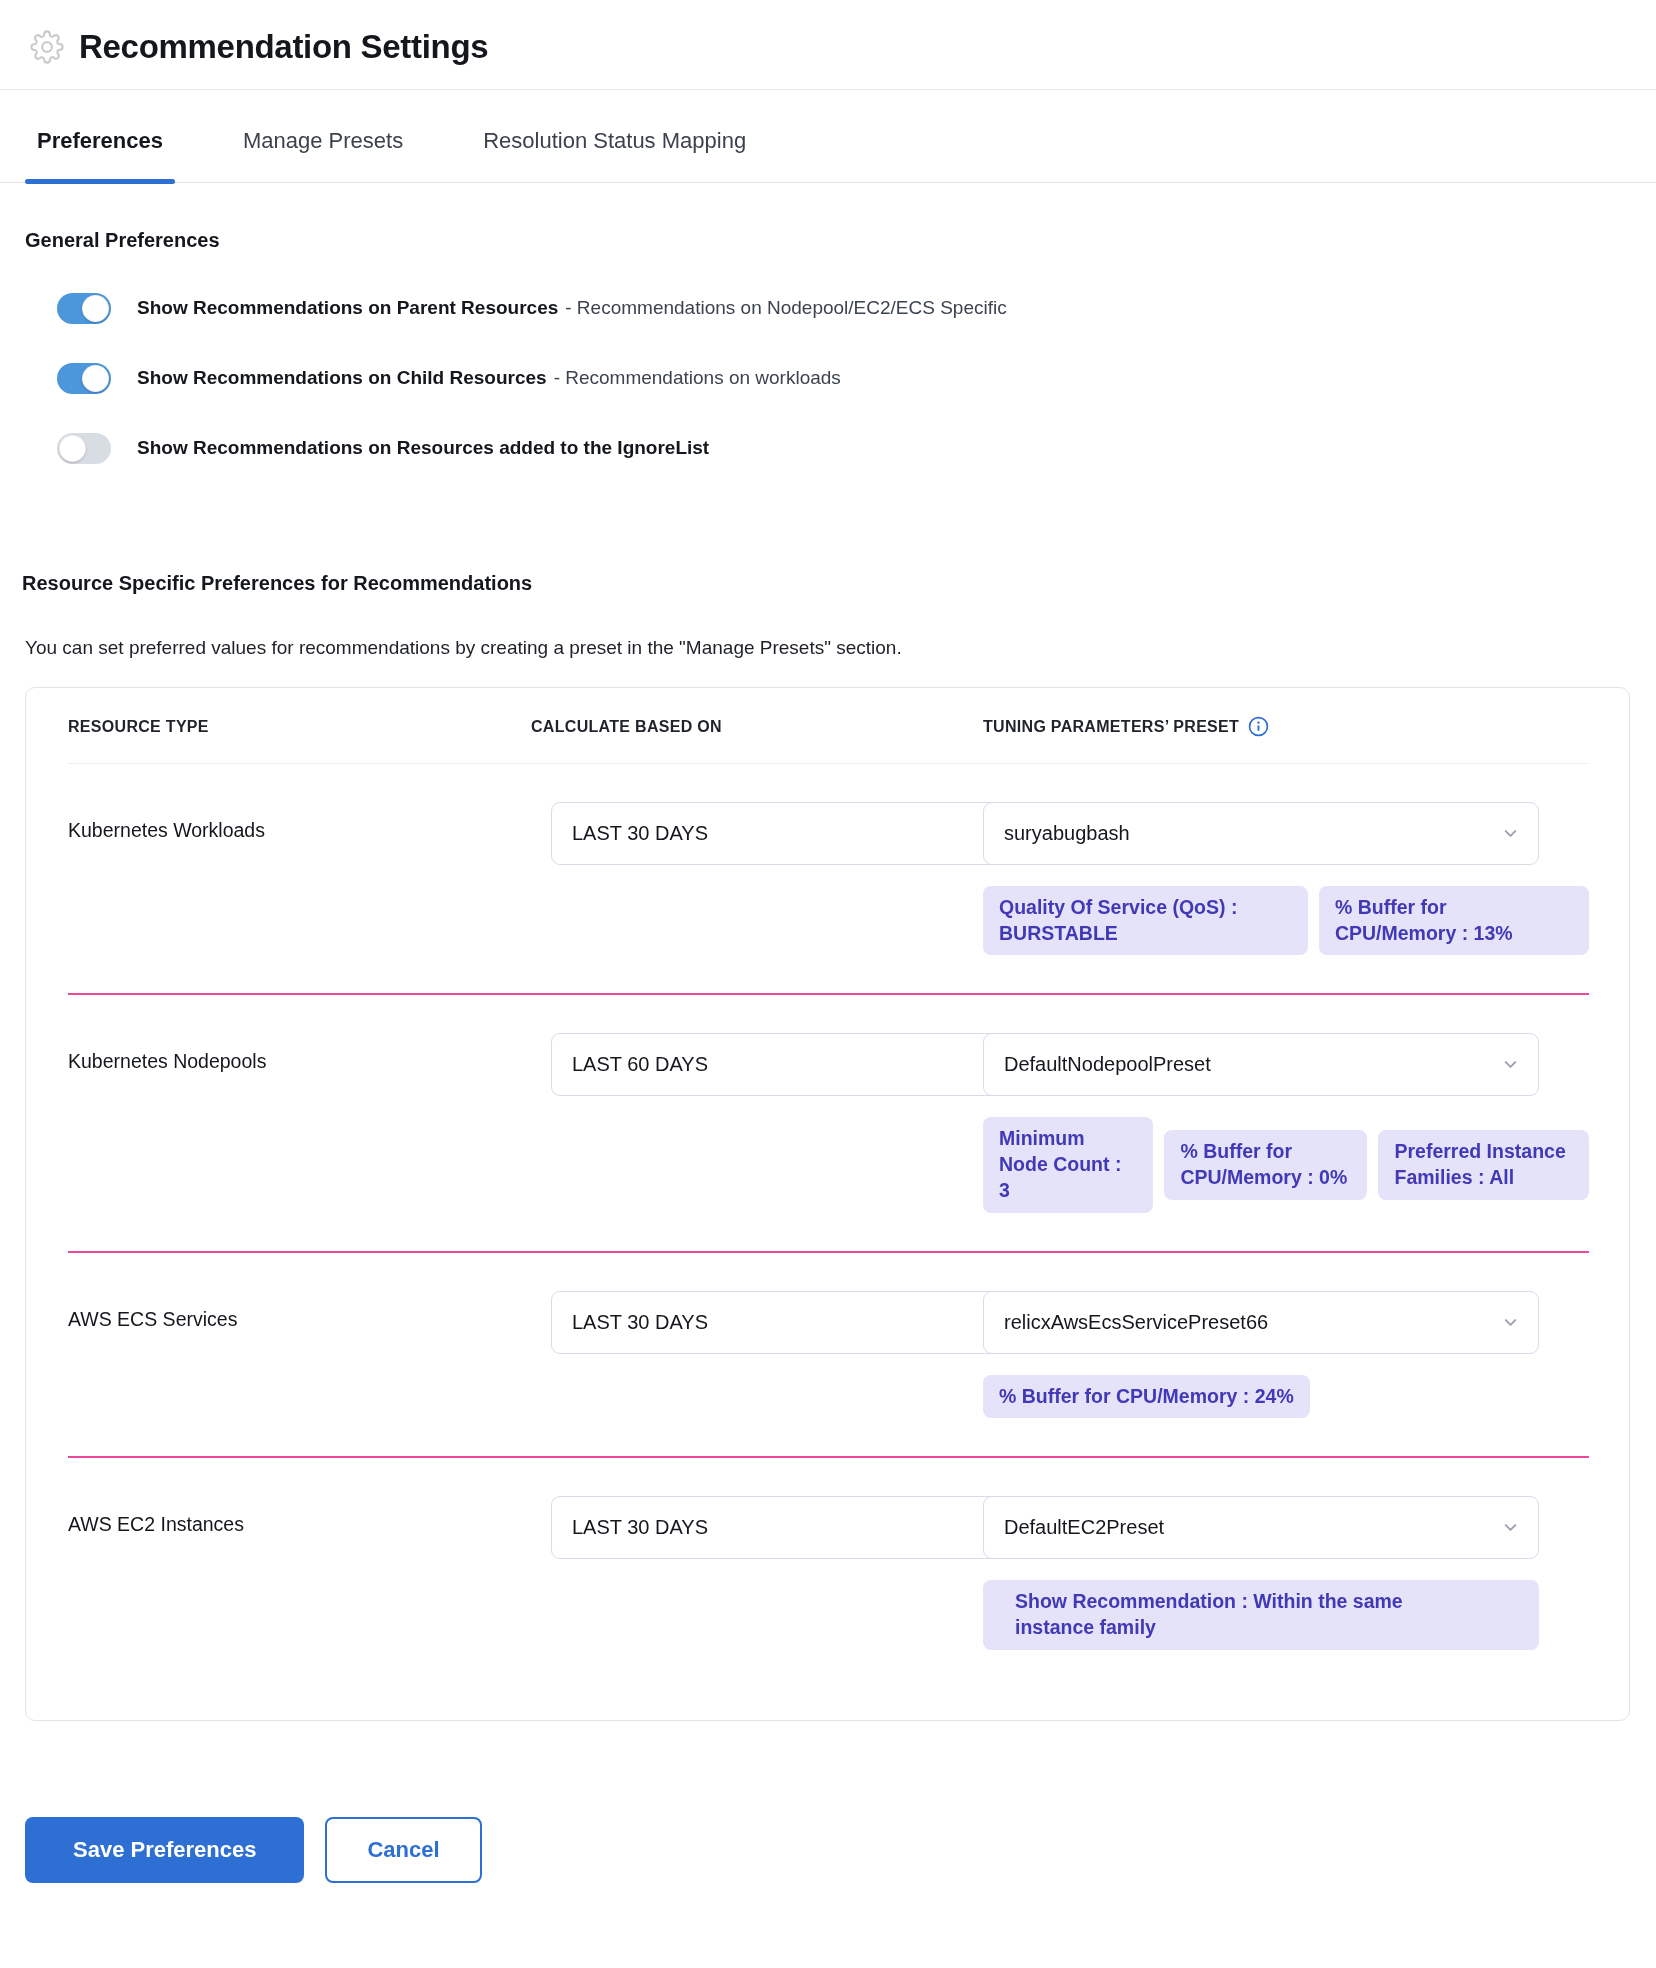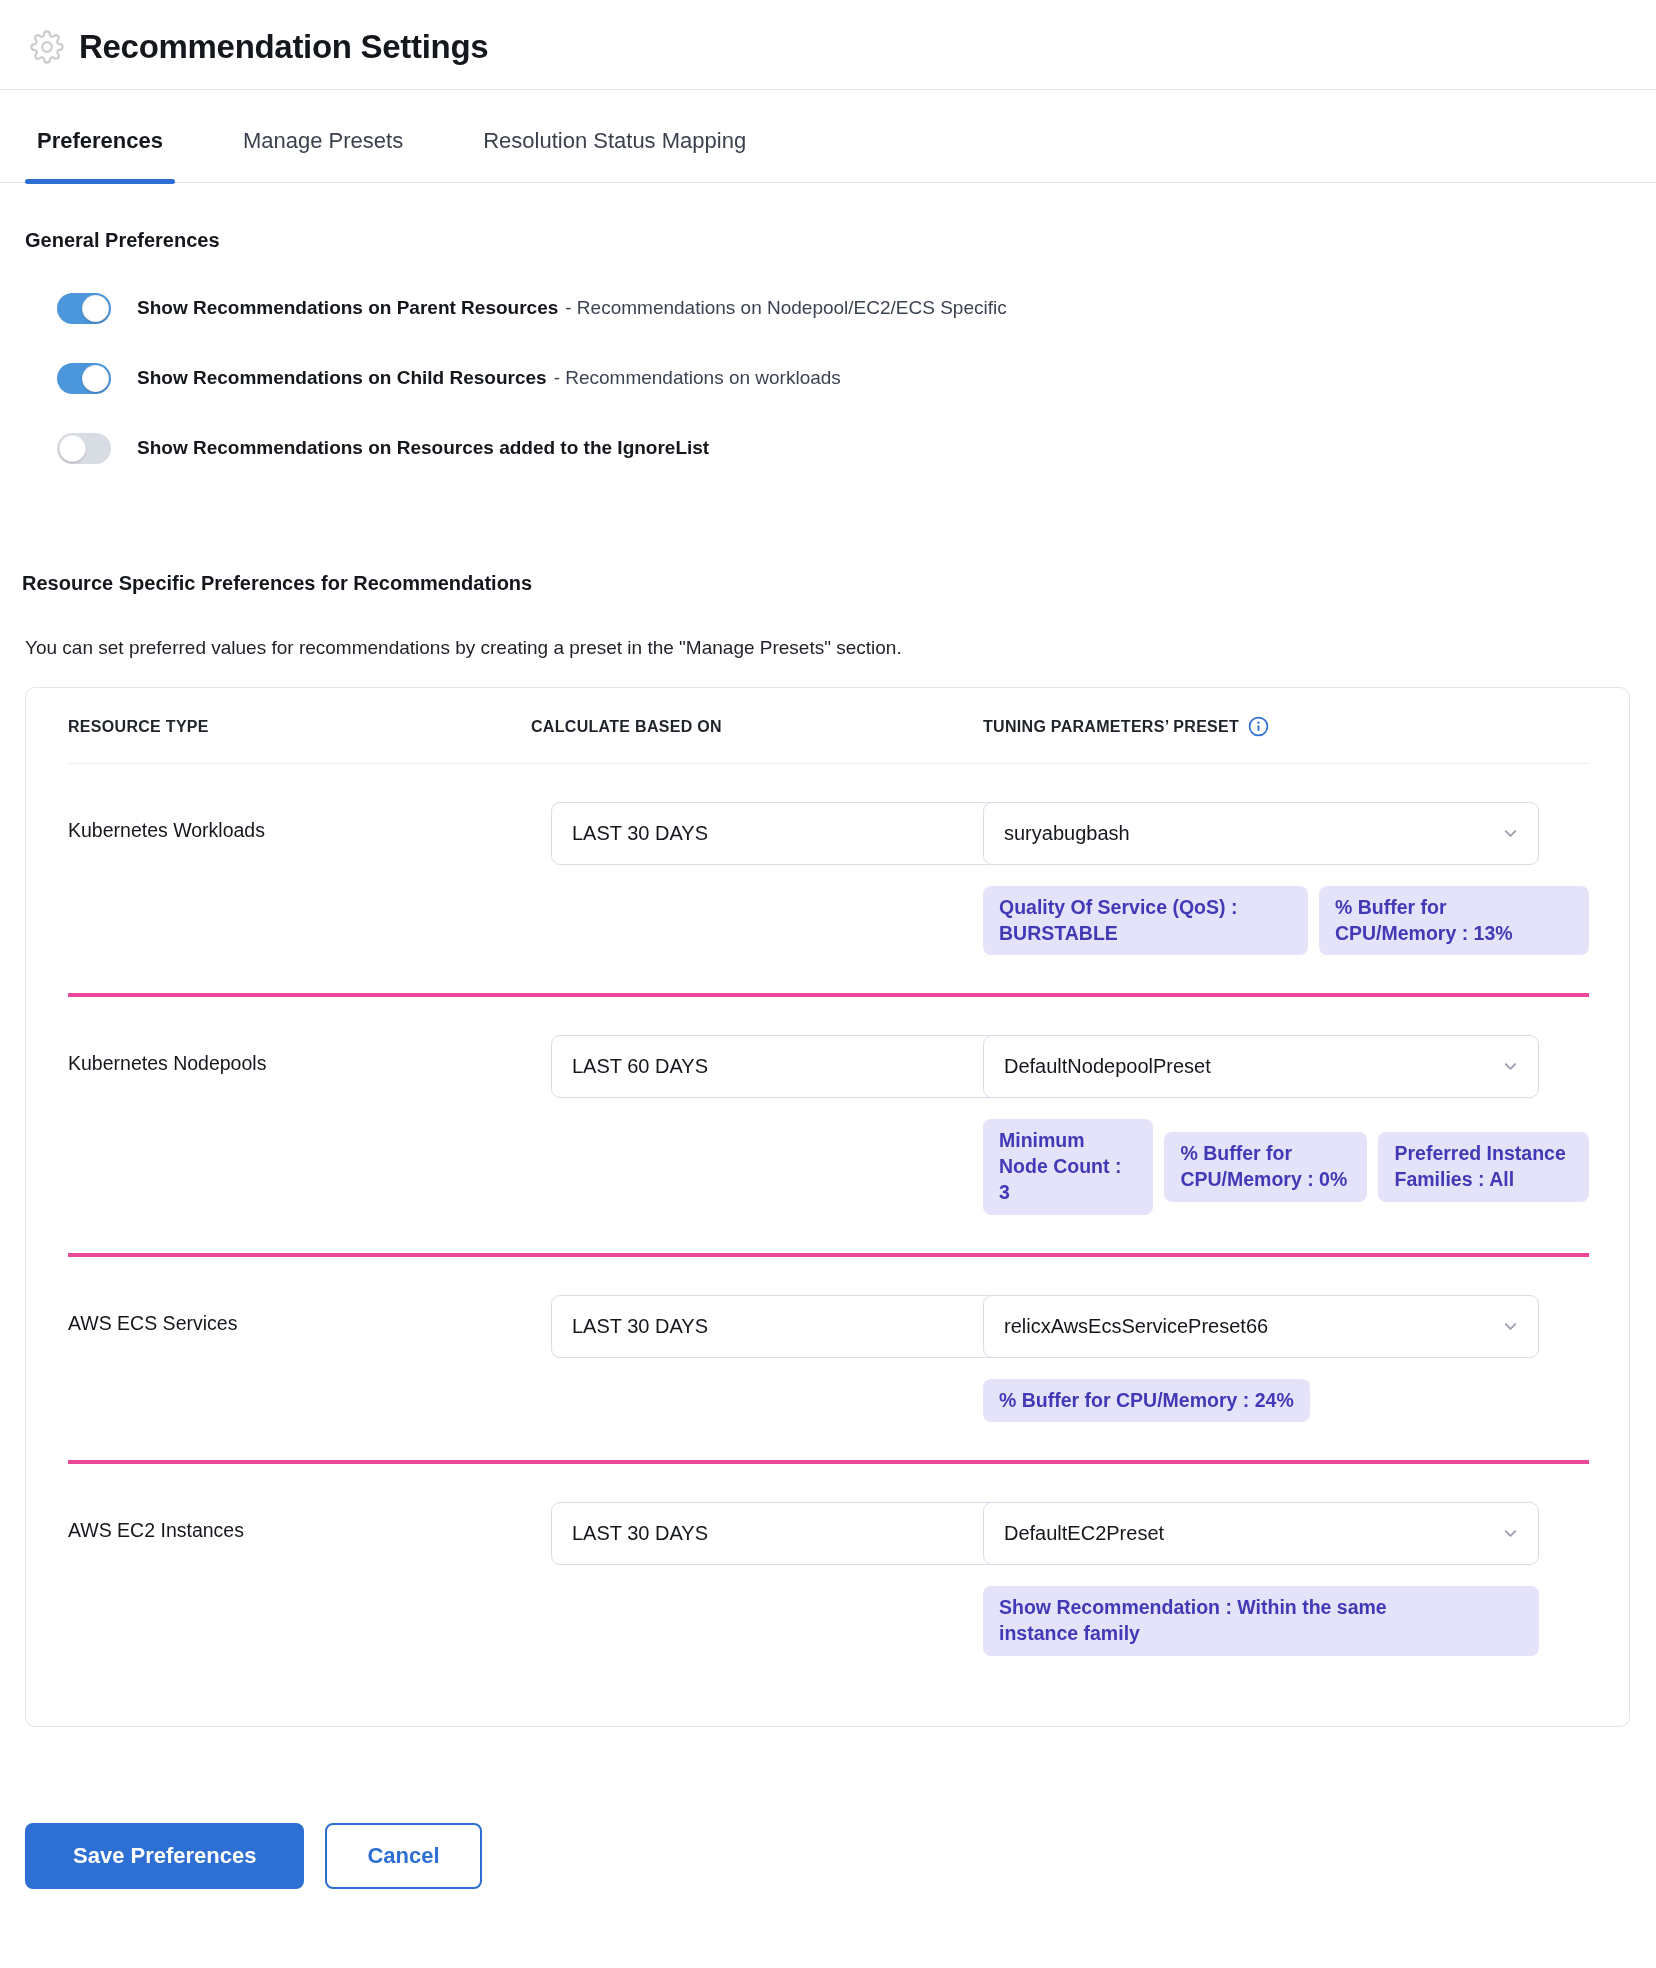--- a/index.html
+++ b/index.html
@@ -42,34 +42,34 @@
   
   .section-heading.resource{margin-top:104px;margin-left:22px;}
   .section-desc{margin:42px 0 0 25px;font-size:19px;color:#1D2127;}
   
   .table-card{margin:28px 26px 0 25px;border:1px solid #E3E3EA;border-radius:10px;padding:28px 40px 40px 42px;}
   .grid{display:grid;grid-template-columns:463px 452px 1fr;align-items:start;}
   .thead{padding-bottom:26px;border-bottom:1px solid #EDEDF0;align-items:center;}
   .th{font-size:16px;font-weight:700;color:#1F232A;letter-spacing:.3px;}
   .th-with-icon{display:flex;align-items:center;gap:9px;}
   .info-icon{width:21px;height:21px;display:inline-flex;cursor:pointer;}
-  .trow{padding:38px 0 38px 0;border-bottom:4px solid #ec4899;}
+  .trow{padding:38px 0 38px 0;border-bottom:2px solid #ec4899;}
   .trow.last{border-bottom:none;padding-bottom:30px;}
   .row-label{font-size:19.5px;color:#14171C;margin-top:17px;}
   .select{height:63px;border:1px solid var(--field-border);border-radius:9px;background:#fff;
     display:flex;align-items:center;justify-content:space-between;padding:0 18px 0 20px;
     font-size:20px;color:#14171C;cursor:pointer;}
   .select.calc{width:475px;margin-left:20px;}
   .select.preset{width:556px;}
   .chev{width:19px;height:19px;flex:0 0 auto;}
   .chips{display:flex;flex-direction:row;align-items:center;gap:11px;margin-top:21px;}
   .chip{background:var(--chip-bg);color:var(--chip-text);font-size:19.5px;font-weight:600;
     padding:9px 16px;border-radius:8px;line-height:1.32;}
   .chip.wide{width:556px;}
-  .chip.wide .chip-text{display:block;max-width:425px;}
+  .chip.wide .chip-text{display:block;max-width:425px;margin-left:16px;}
   
   .footer{display:flex;gap:21px;margin:96px 0 26px 25px;}
   .btn{font-family:inherit;font-size:22px;font-weight:700;border-radius:8px;height:66px;cursor:pointer;}
   .btn-primary{background:var(--accent);color:#fff;border:none;padding:0 48px;}
   .btn-secondary{background:#fff;color:var(--accent);border:2px solid var(--accent);padding:0 40px;}
 </style>
 </head>
 <body>
 
 <div class="page-header">

